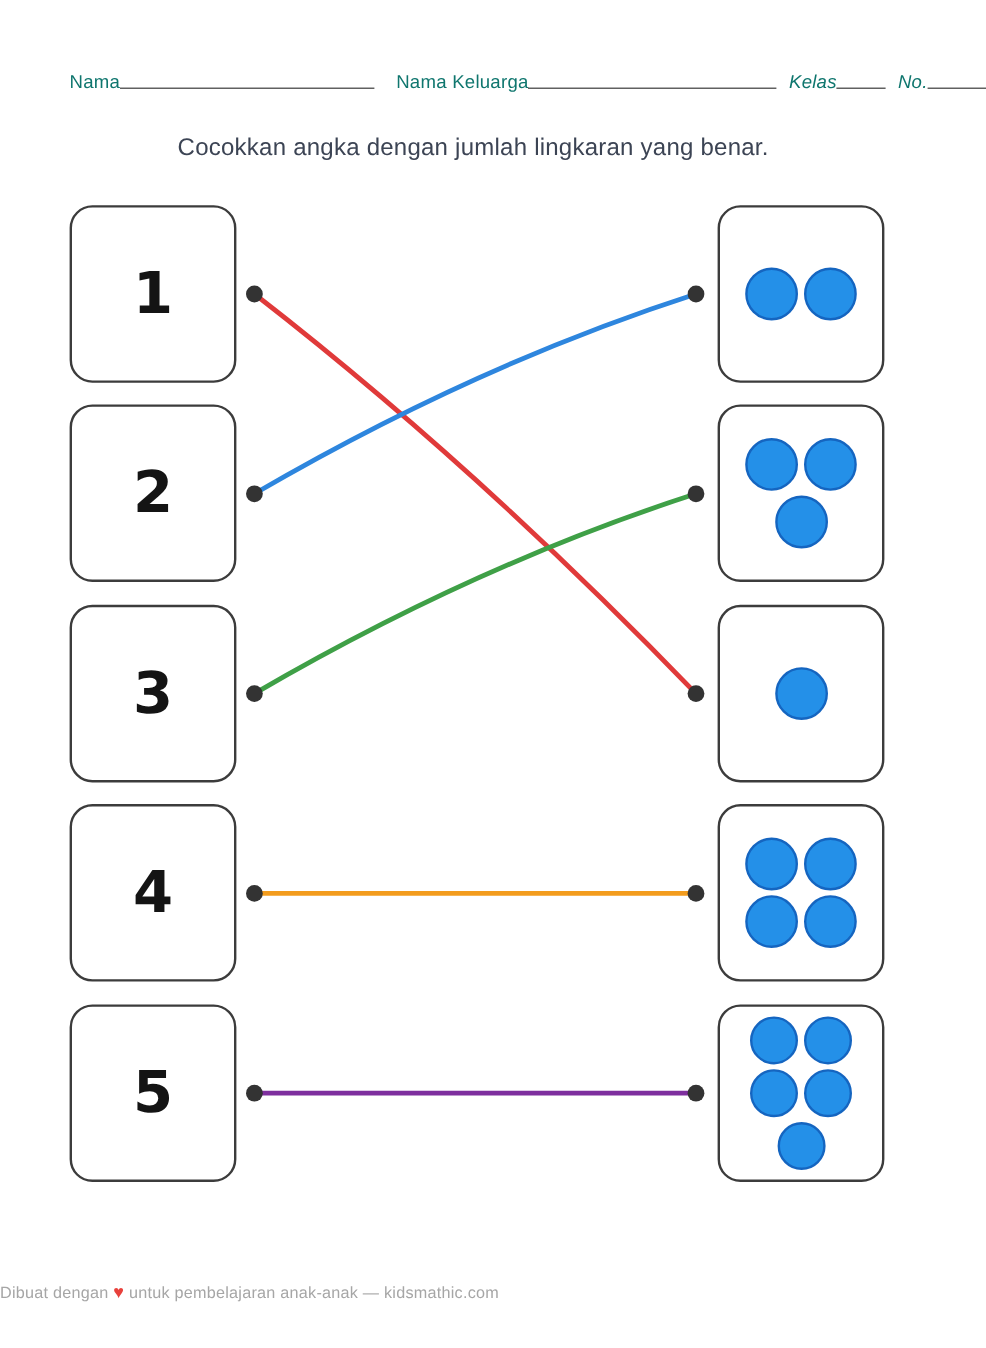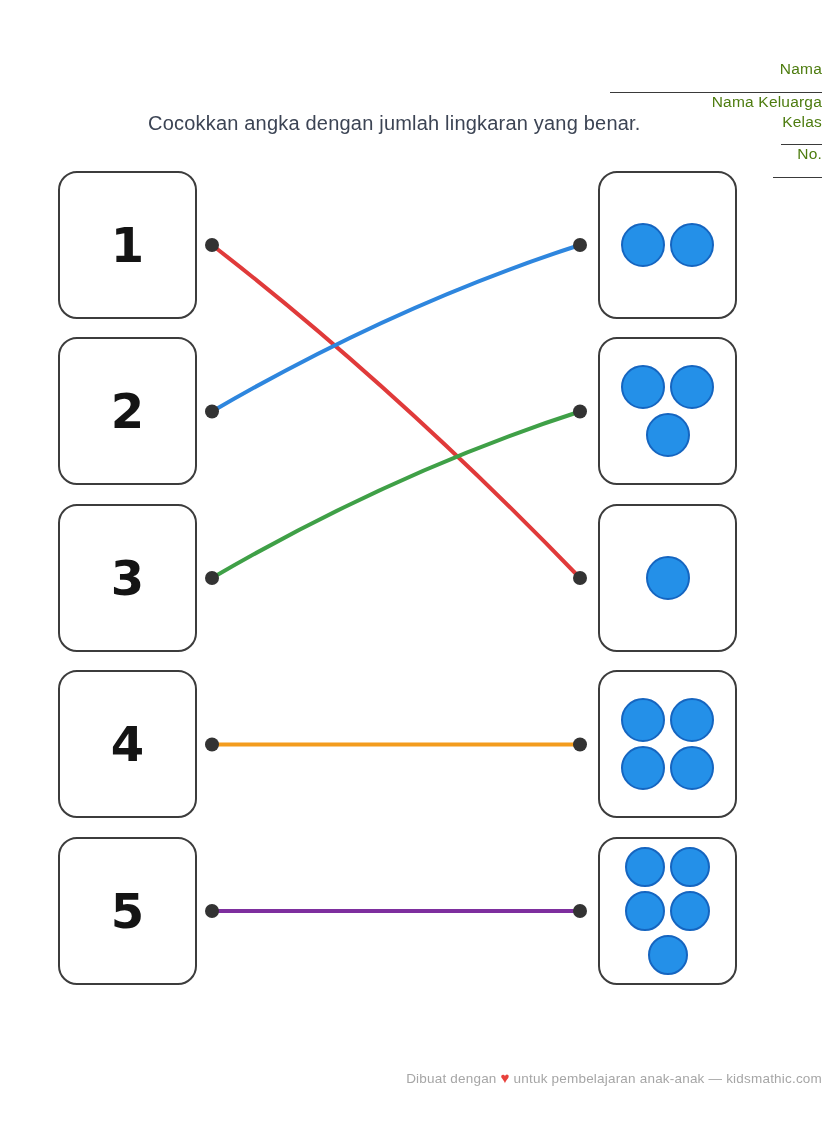--- a/index.html
+++ b/index.html
@@ -10,37 +10,35 @@
     font-family: "Liberation Sans", "DejaVu Sans", sans-serif;
     color: #222;
     overflow: hidden;
   }
 
   
   .header {
     position: absolute;
     left: 58px; right: 0; top: 60px;
     display: flex;
-    align-items: flex-end;
     font-size: 15.5px;
-    color: #4d7c0f;
+    color: #0f766e;
     letter-spacing: 0.2px;
-    flex-direction: column;
   }
   .hlabel { line-height: 1.15; white-space: nowrap; padding-bottom: 1px; }
   .hline {
     border-bottom: 1.5px solid #3a3a3a;
     height: 14px;
   }
   .hline.l1 { width: 212px; }
   .hline.l2 { flex: 1; }
   .hline.l3 { width: 41px; }
   .hline.l4 { width: 49px; }
   .gap6  { margin-left: 18px; }
-  .gap10 { margin-left: 26px; }
+  .gap10 { margin-left: 10px; font-style: italic; }
 
   
   .title {
     position: absolute;
     left: 148px; top: 112px;
     font-size: 20px;
     color: #3c4454;
     letter-spacing: 0.2px;
   }
 
@@ -90,21 +88,21 @@
     position: absolute;
     left: 0; top: 0;
     pointer-events: none;
   }
 
   
   .footer {
     position: absolute;
     left: 0; top: 1069px;
     width: 100%;
-    text-align: right;
+    text-align: left;
     font-size: 13.5px;
     color: #a6a6a6;
     letter-spacing: 0.2px;
   }
   .heart { color: #e8413c; font-size: 15px; }
 </style>
 </head>
 <body>
 
 <div class="header">

